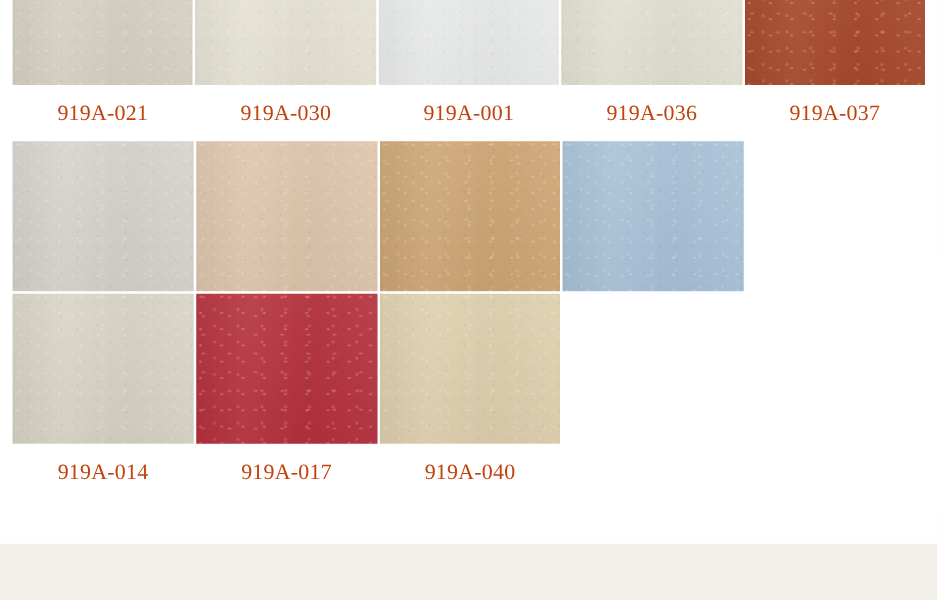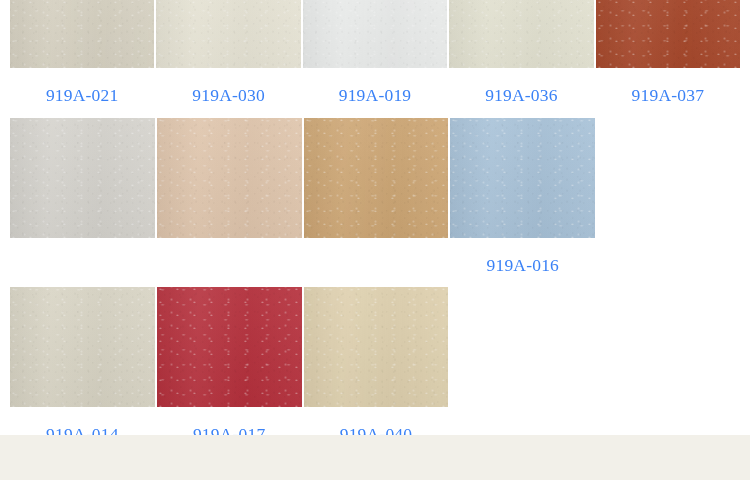--- a/index.html
+++ b/index.html
@@ -74,26 +74,27 @@
     position: absolute;
     inset: 0;
     background:
       linear-gradient(92deg, rgba(0,0,0,0.045) 0%, rgba(255,255,255,0.05) 28%,
                       rgba(0,0,0,0.02) 62%, rgba(255,255,255,0.035) 100%),
       linear-gradient(180deg, rgba(255,255,255,0.05) 0%, rgba(0,0,0,0.03) 100%);
     pointer-events: none;
   }
   .swatch-label {
     font-size: 17.5px;
-    color: #3b82f6;
+    color: #c2410c;
     letter-spacing: 0.2px;
     line-height: 1;
-    padding-top: 19px;
+    padding-top: 1px;
     padding-bottom: 11px;
     white-space: nowrap;
+    margin-top: 13px;
   }
   
   .row-1 .swatch-chip { height: 120px; }
 </style>
 </head>
 <body>
 
 <div id="page">
   <div class="card">
     <div class="swatch-grid">
@@ -101,21 +102,21 @@
           <div class="swatch-cell">
             <div class="swatch-chip" style="background-color: rgb(216, 211, 195);"></div>
             <div class="swatch-label">919A-021</div>
           </div>
           <div class="swatch-cell">
             <div class="swatch-chip" style="background-color: rgb(232, 229, 214);"></div>
             <div class="swatch-label">919A-030</div>
           </div>
           <div class="swatch-cell">
             <div class="swatch-chip" style="background-color: rgb(235, 237, 236);"></div>
-            <div class="swatch-label">919A-019</div>
+            <div class="swatch-label">919A-001</div>
           </div>
           <div class="swatch-cell">
             <div class="swatch-chip" style="background-color: rgb(228, 227, 210);"></div>
             <div class="swatch-label">919A-036</div>
           </div>
           <div class="swatch-cell">
             <div class="swatch-chip" style="background-color: rgb(168, 73, 44);"></div>
             <div class="swatch-label">919A-037</div>
           </div>
         </div>
@@ -124,21 +125,20 @@
             <div class="swatch-chip" style="background-color: rgb(213, 211, 205);"></div>
           </div>
           <div class="swatch-cell">
             <div class="swatch-chip" style="background-color: rgb(223, 197, 172);"></div>
           </div>
           <div class="swatch-cell">
             <div class="swatch-chip" style="background-color: rgb(205, 166, 116);"></div>
           </div>
           <div class="swatch-cell">
             <div class="swatch-chip" style="background-color: rgb(168, 194, 216);"></div>
-            <div class="swatch-label">919A-016</div>
           </div>
         </div>
         <div class="grid-row row-3">
           <div class="swatch-cell">
             <div class="swatch-chip" style="background-color: rgb(216, 212, 196);"></div>
             <div class="swatch-label">919A-014</div>
           </div>
           <div class="swatch-cell">
             <div class="swatch-chip" style="background-color: rgb(181, 48, 60);"></div>
             <div class="swatch-label">919A-017</div>

